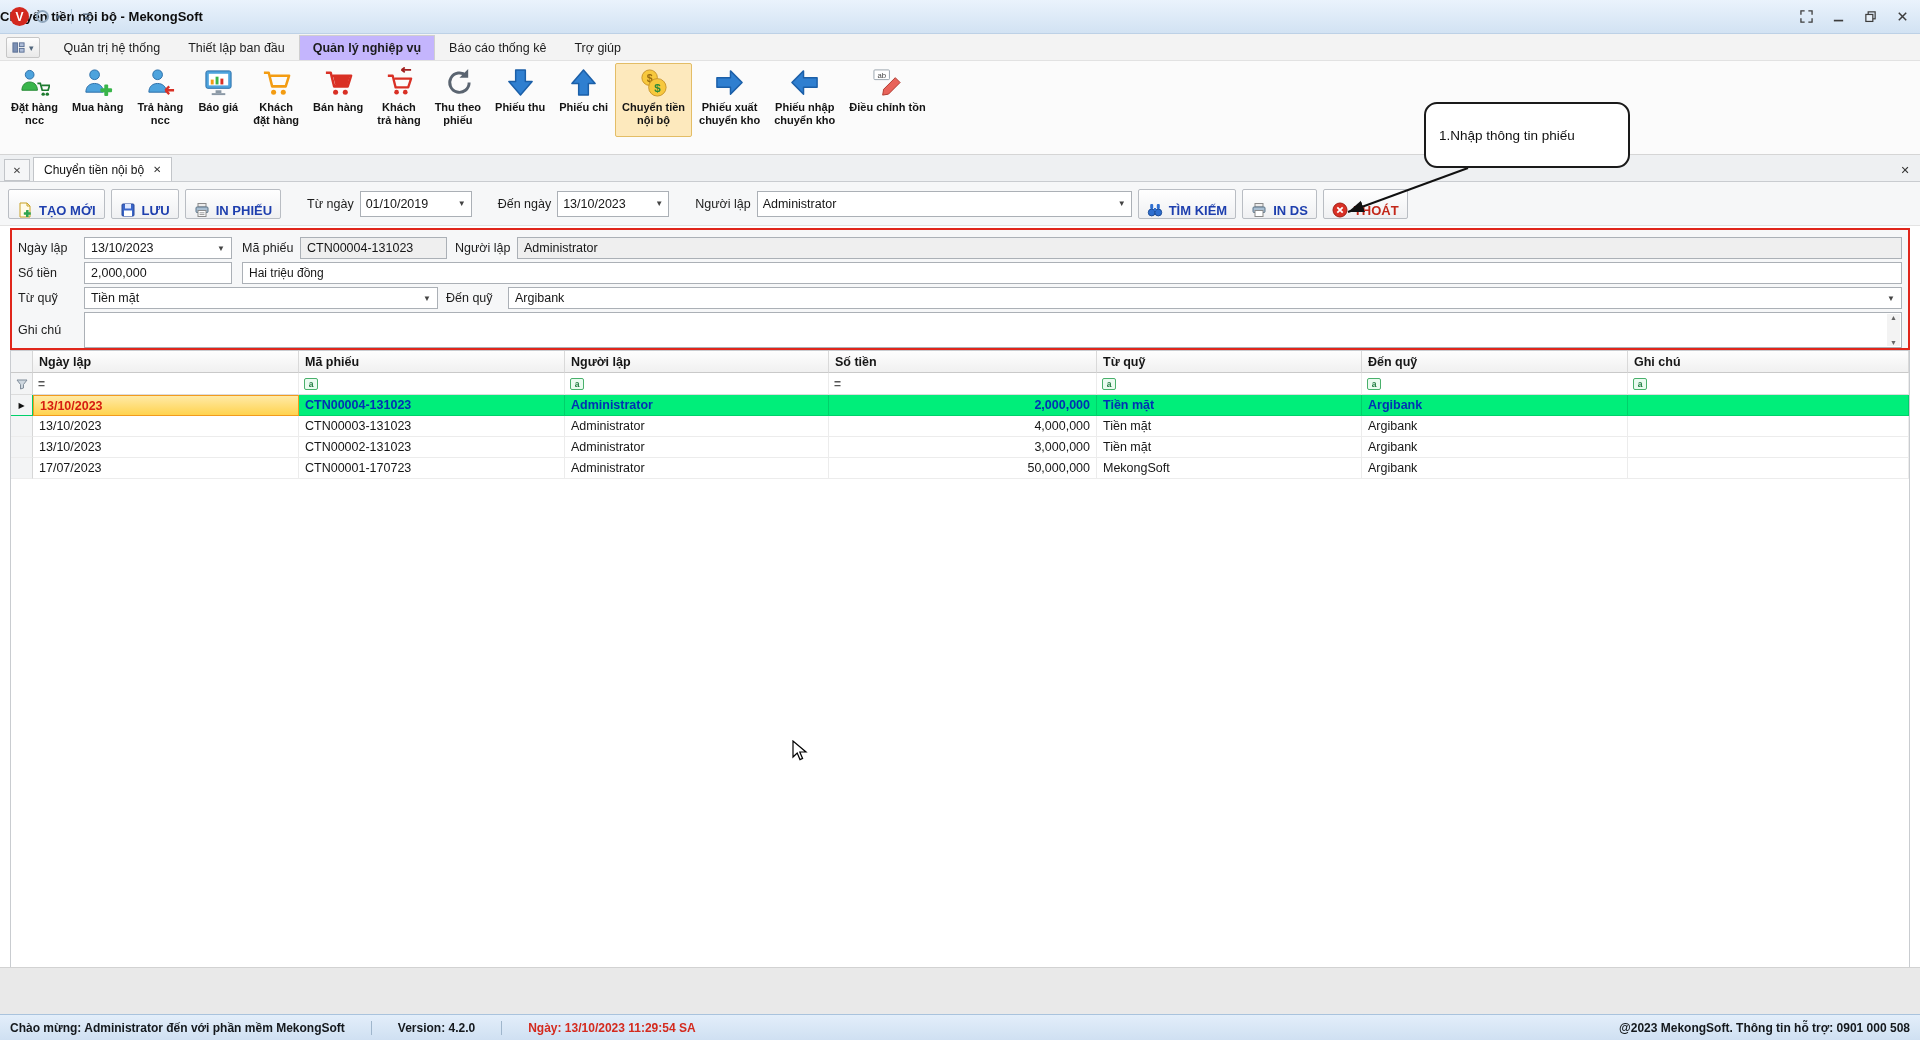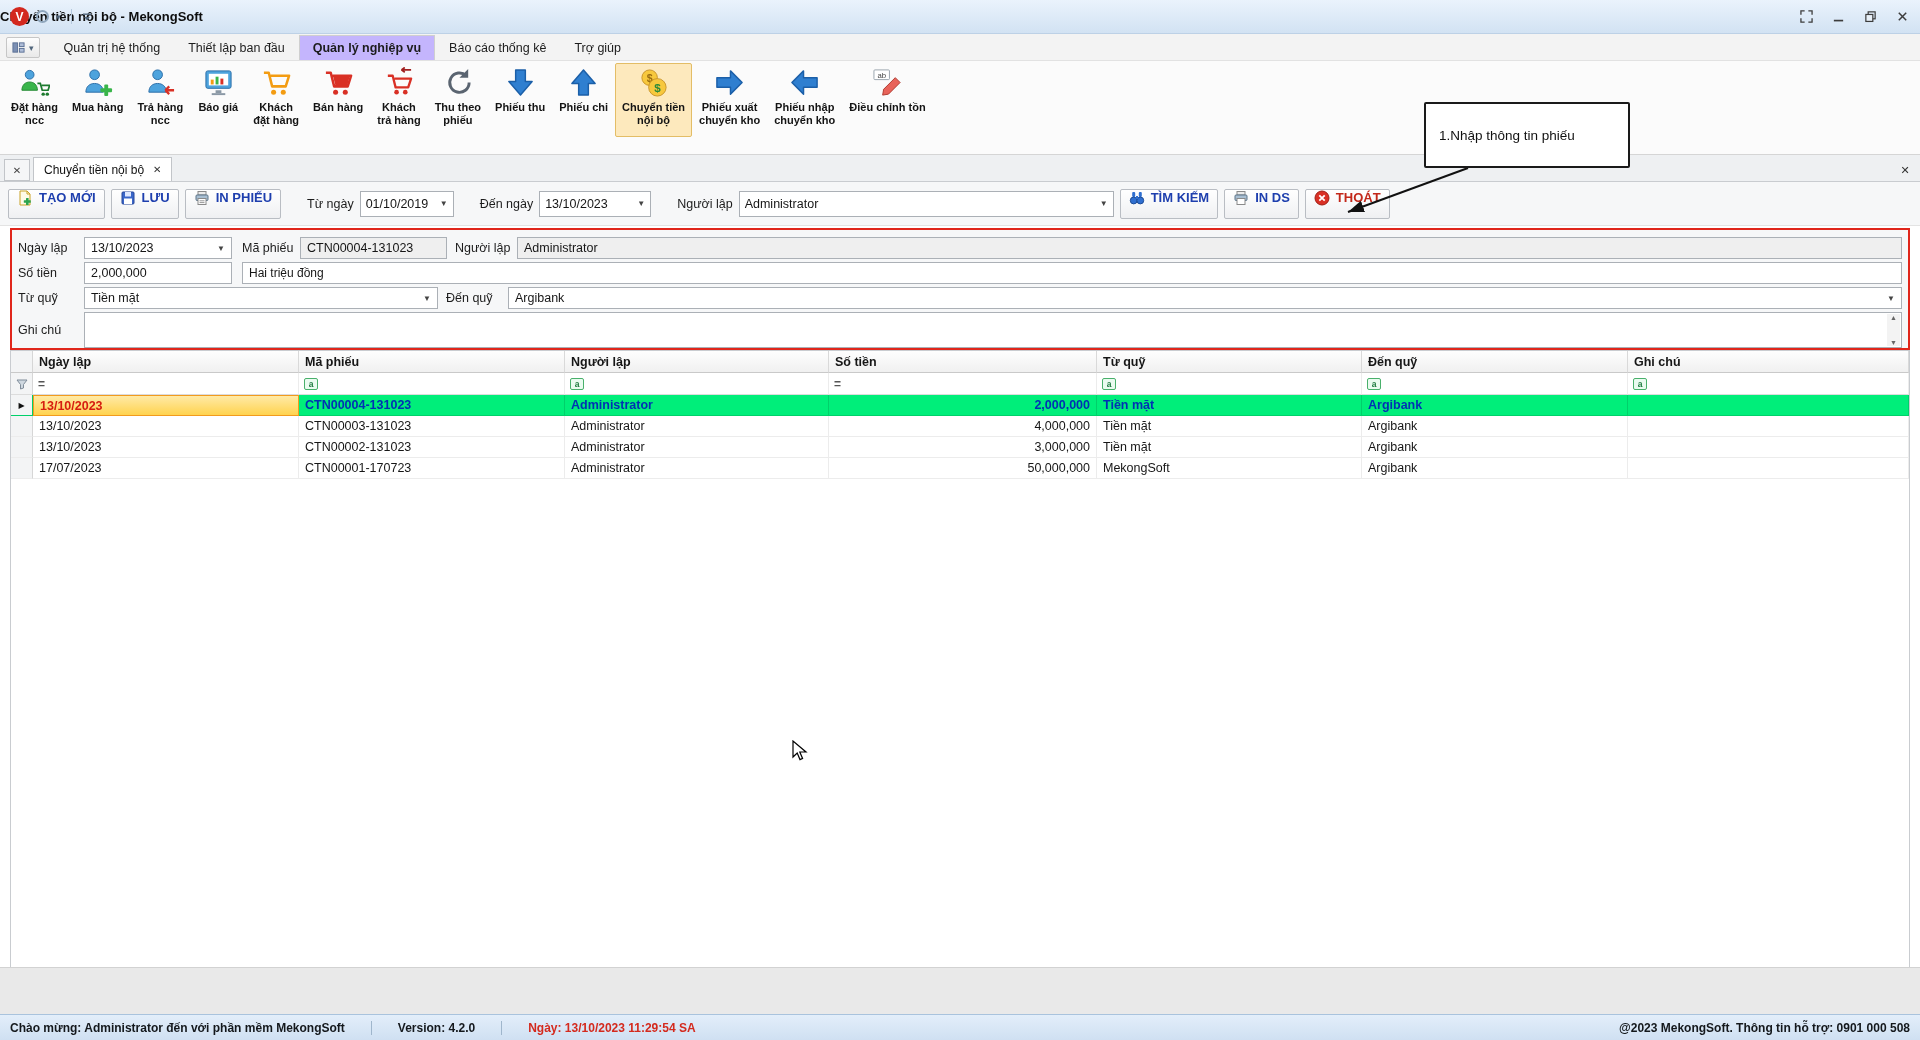--- a/index.html
+++ b/index.html
@@ -33,27 +33,27 @@
 .launcher{position:absolute;right:-14px;top:0;width:13px;height:13px;border:1px solid #b5b9bd;border-radius:50%;display:flex;align-items:center;justify-content:center;font-size:8px;color:#777;background:#fff}
 
 .doc-tabs{flex:0 0 27px;background:#eef0f2;border-bottom:1px solid #c9ccd0;display:flex;align-items:flex-end;padding:0 4px}
 .doc-close{width:26px;height:22px;border:1px solid #c2c5c9;background:#f5f6f7;display:flex;align-items:center;justify-content:center;font-size:10px;color:#444;margin:0 3px 0 0}
 .doc-tab{height:24px;background:#fff;border:1px solid #c2c5c9;border-bottom:none;display:flex;align-items:center;gap:9px;padding:0 10px;font-size:12px;color:#111}
 .doc-tab .x{font-size:10px;color:#333;font-weight:bold}
 .doc-spacer{flex:1}
 .doc-right-x{width:22px;height:22px;display:flex;align-items:center;justify-content:center;font-size:11px;color:#333}
 
 .toolbar{flex:0 0 44px;background:#f6f7f8;border-bottom:1px solid #e3e3e3;display:flex;align-items:center;gap:6px;padding:0 8px}
-.tbtn{height:30px;border:1px solid #b9bdc3;background:linear-gradient(#ffffff,#eff0f2);border-radius:2px;display:flex;align-items:flex-start;gap:6px;padding:0 8px;font-weight:bold;color:#1e3fae;font-size:13px}
+.tbtn{height:30px;border:1px solid #b9bdc3;background:linear-gradient(#ffffff,#eff0f2);border-radius:2px;display:flex;align-items:flex-end;gap:6px;padding:0 8px;font-weight:bold;color:#1e3fae;font-size:13px}
 .tbtn .ti{width:16px;height:16px}
 .tbtn.exit{color:#c3281a}
 .tlabel{color:#1c1c1c;margin-left:20px}
 .tfield{height:26px;background:#fff;border:1px solid #abb0b6;display:flex;align-items:center;padding:0 5px;position:relative}
 .tfield .arrow{margin-left:auto;font-size:8px;color:#444;padding-left:6px}
-.w-fromdate{width:94px}.w-todate{width:112px}.w-creator{width:375px}
+.w-fromdate{width:112px}.w-todate{width:112px}.w-creator{width:375px}
 
 .form-wrap{flex:0 0 122px;margin:2px 10px 0;border:2px solid #e0261b;background:#f6f7f8;padding:4px 6px;overflow:hidden}
 .frow{display:flex;align-items:center;margin:3px 0}
 .flabel{color:#1c1c1c}
 .ffield{height:22px;border:1px solid #abb0b6;background:#fff;display:flex;align-items:center;padding:0 6px;overflow:hidden;white-space:nowrap}
 .ffield.ro{background:#efefef}
 .ffield .arrow{margin-left:auto;font-size:8px;color:#444;padding-left:6px}
 .l1{width:66px}.l2{width:58px;margin-left:10px}.l3{width:62px;margin-left:8px}
 .f-date{width:148px}.f-code{width:147px}.f-flex{flex:1}
 .f-fund{width:354px}
@@ -73,21 +73,21 @@
 .sel-row .gc{background:#00ee7a;color:#0031b4;font-weight:bold;border-color:#00d06a}
 .sel-row .c-ind{background:#f3f4f5;color:#111;font-weight:normal}
 .sel-row .focus-cell{background:linear-gradient(#ffeaa6,#ffd34f);color:#d61d10;border:1px solid #f29b1d}
 
 .bottom-strip{flex:0 0 47px;background:#e9e9e9;border-top:1px solid #d2d2d2}
 .statusbar{flex:0 0 26px;background:linear-gradient(#e3eefa,#cfe0f2);border-top:1px solid #a9c3dd;display:flex;align-items:center;padding:0 10px;font-size:12px;font-weight:bold;color:#14181c;gap:26px}
 .sb-sep{width:1px;height:14px;background:#9fb6cc}
 .sb-date{color:#d42a1e}
 .sb-right{margin-left:auto}
 
-.callout{position:absolute;left:1424px;top:102px;width:206px;height:66px;background:#fff;border:2px solid #1a1a1a;border-radius:2px;display:flex;align-items:center;padding-left:13px;font-size:13.5px;color:#111;z-index:10}
+.callout{position:absolute;left:1424px;top:102px;width:206px;height:66px;background:#fff;border:2px solid #1a1a1a;border-radius:13px;display:flex;align-items:center;padding-left:13px;font-size:13.5px;color:#111;z-index:10}
 .anno-svg{position:absolute;left:0;top:0;width:1920px;height:1040px;pointer-events:none;z-index:9}
 .cursor{position:absolute;left:790px;top:740px;z-index:11;pointer-events:none}
 </style>
 </head>
 <body>
 
 <div class="titlebar">
   <div class="qa">
     <div class="logo-v">V</div>
     <div class="circ"></div>

